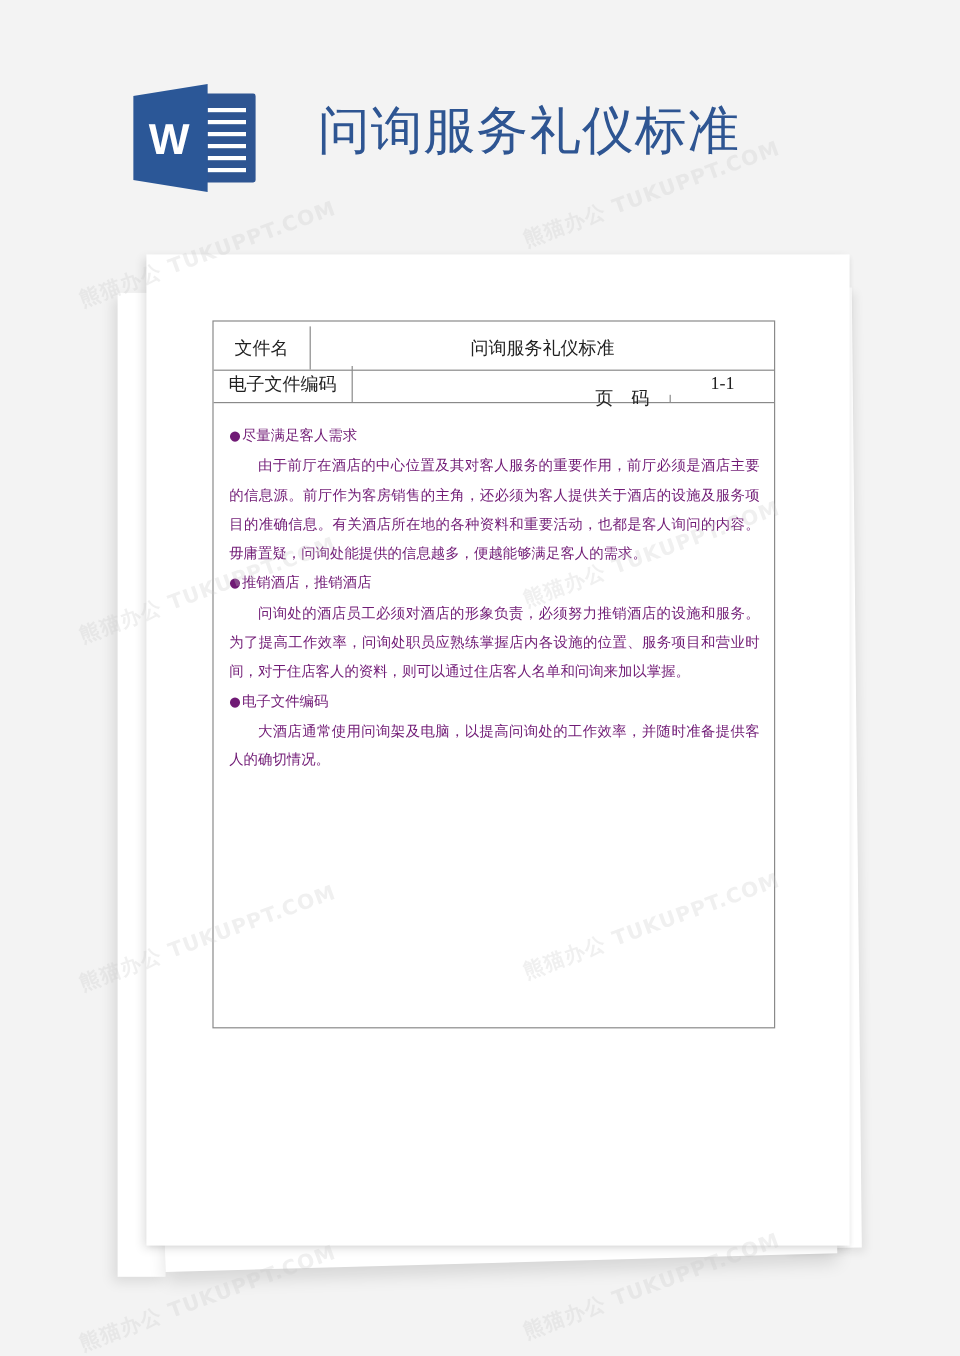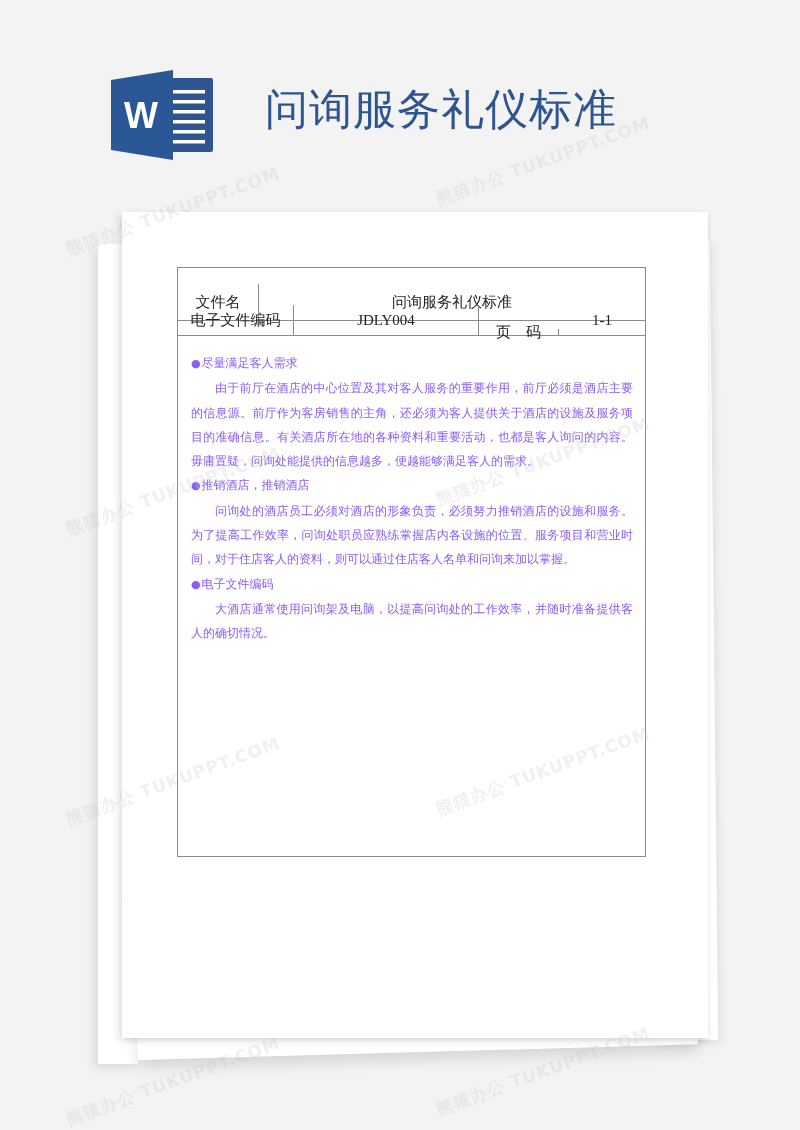--- a/index.html
+++ b/index.html
@@ -83,21 +83,21 @@
       border: 1px solid #8a8a8a;
       box-sizing: border-box;
     }
     .row {
       position: absolute;
       left: 0;
       right: 0;
       border-bottom: 1px solid #8a8a8a;
       box-sizing: border-box;
     }
-    .row1 { top: 16px; height: 37px; }
+    .row1 { top: 4px; height: 37px; }
     .row2 { top: 37px; height: 31px; }
     .cell {
       position: absolute;
       top: 0;
       bottom: 0;
       display: flex;
       align-items: center;
       justify-content: center;
       font-size: 15px;
       color: #222;
@@ -107,21 +107,21 @@
     .mono-serif {
       font-family: "Liberation Serif", "DejaVu Serif", serif;
       font-size: 15px;
     }
     .content {
       position: absolute;
       left: 13px;
       right: 12px;
       top: 83px;
       font-size: 12px;
-      color: #8b5cf6;
+      color: #701a75;
       line-height: 24.3px;
     }
     .content p {
       margin: 0;
     }
     .content .bullet-title::before {
       content: "\25CF";
       font-size: 11px;
       margin-right: 1px;
     }
@@ -166,21 +166,20 @@
 <div class="paper-back-bottom"></div>
 
 <div class="paper-main">
   <div class="doc-table">
     <div class="row row1">
       <div class="cell bordered" style="left:0;width:81px;">文件名</div>
       <div class="cell" style="left:81px;right:0;">问询服务礼仪标准</div>
     </div>
     <div class="row row2">
       <div class="cell bordered" style="left:0;width:116px;">电子文件编码</div>
-      <div class="cell bordered mono-serif" style="left:116px;width:185px;">JDLY004</div>
       <div class="cell bordered" style="left:301px;width:80px;margin-top:24px;">页　码</div>
       <div class="cell mono-serif" style="left:381px;right:0;">1-1</div>
     </div>
 
     <div class="content">
       <p class="bullet-title">尽量满足客人需求</p>
       <p class="para">由于前厅在酒店的中心位置及其对客人服务的重要作用，前厅必须是酒店主要的信息源。前厅作为客房销售的主角，还必须为客人提供关于酒店的设施及服务项目的准确信息。有关酒店所在地的各种资料和重要活动，也都是客人询问的内容。毋庸置疑，问询处能提供的信息越多，便越能够满足客人的需求。</p>
       <p class="bullet-title">推销酒店，推销酒店</p>
       <p class="para">问询处的酒店员工必须对酒店的形象负责，必须努力推销酒店的设施和服务。为了提高工作效率，问询处职员应熟练掌握店内各设施的位置、服务项目和营业时间，对于住店客人的资料，则可以通过住店客人名单和问询来加以掌握。</p>
       <p class="bullet-title">电子文件编码</p>

